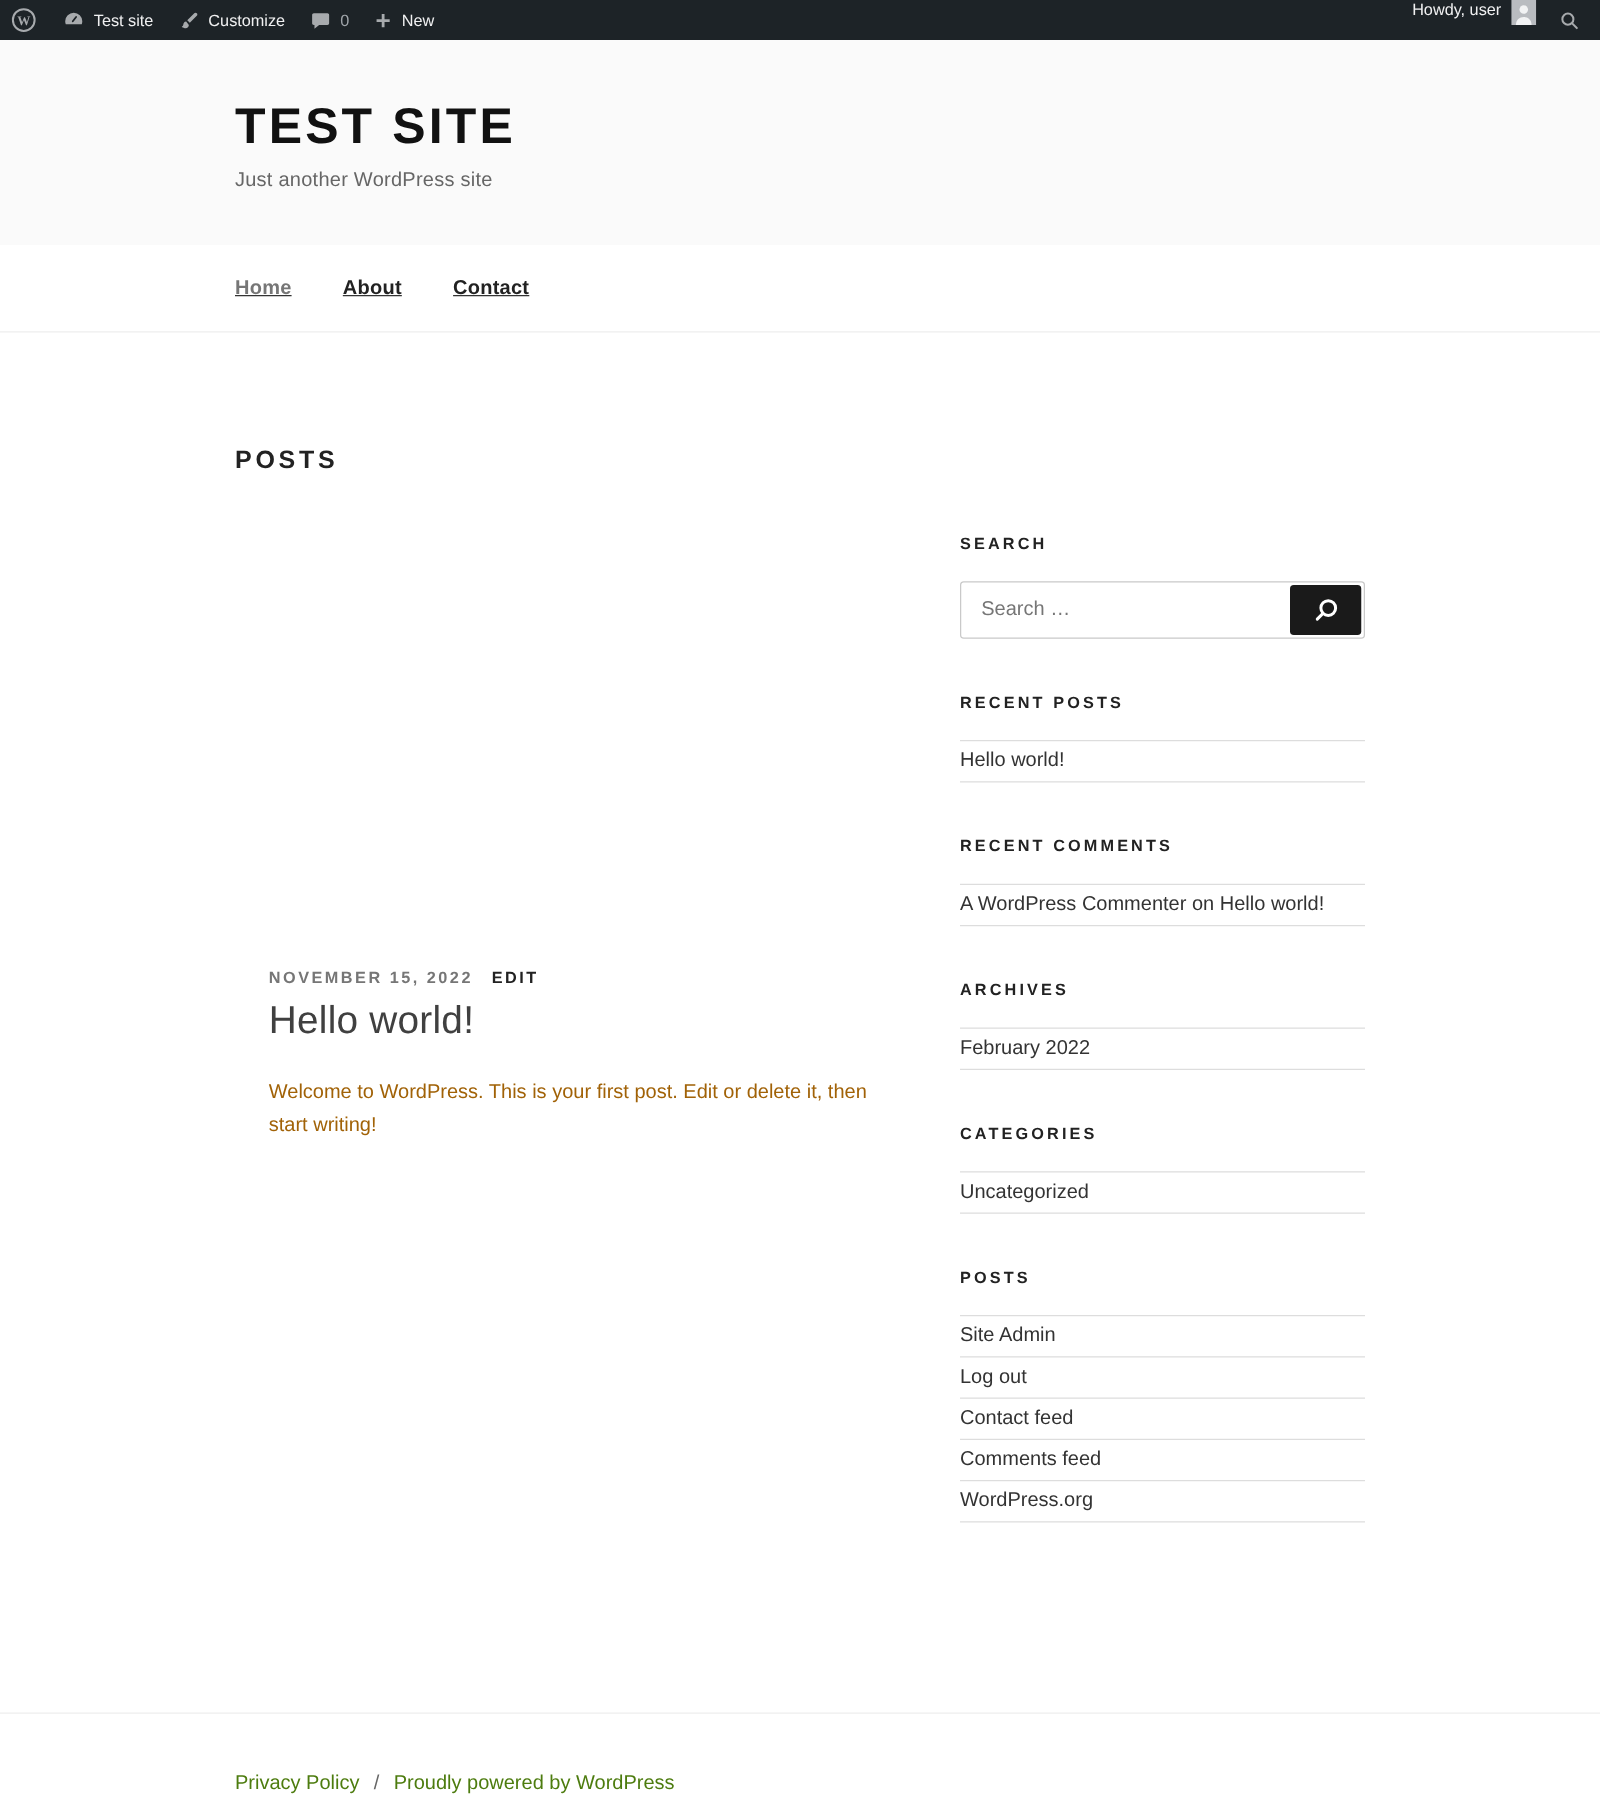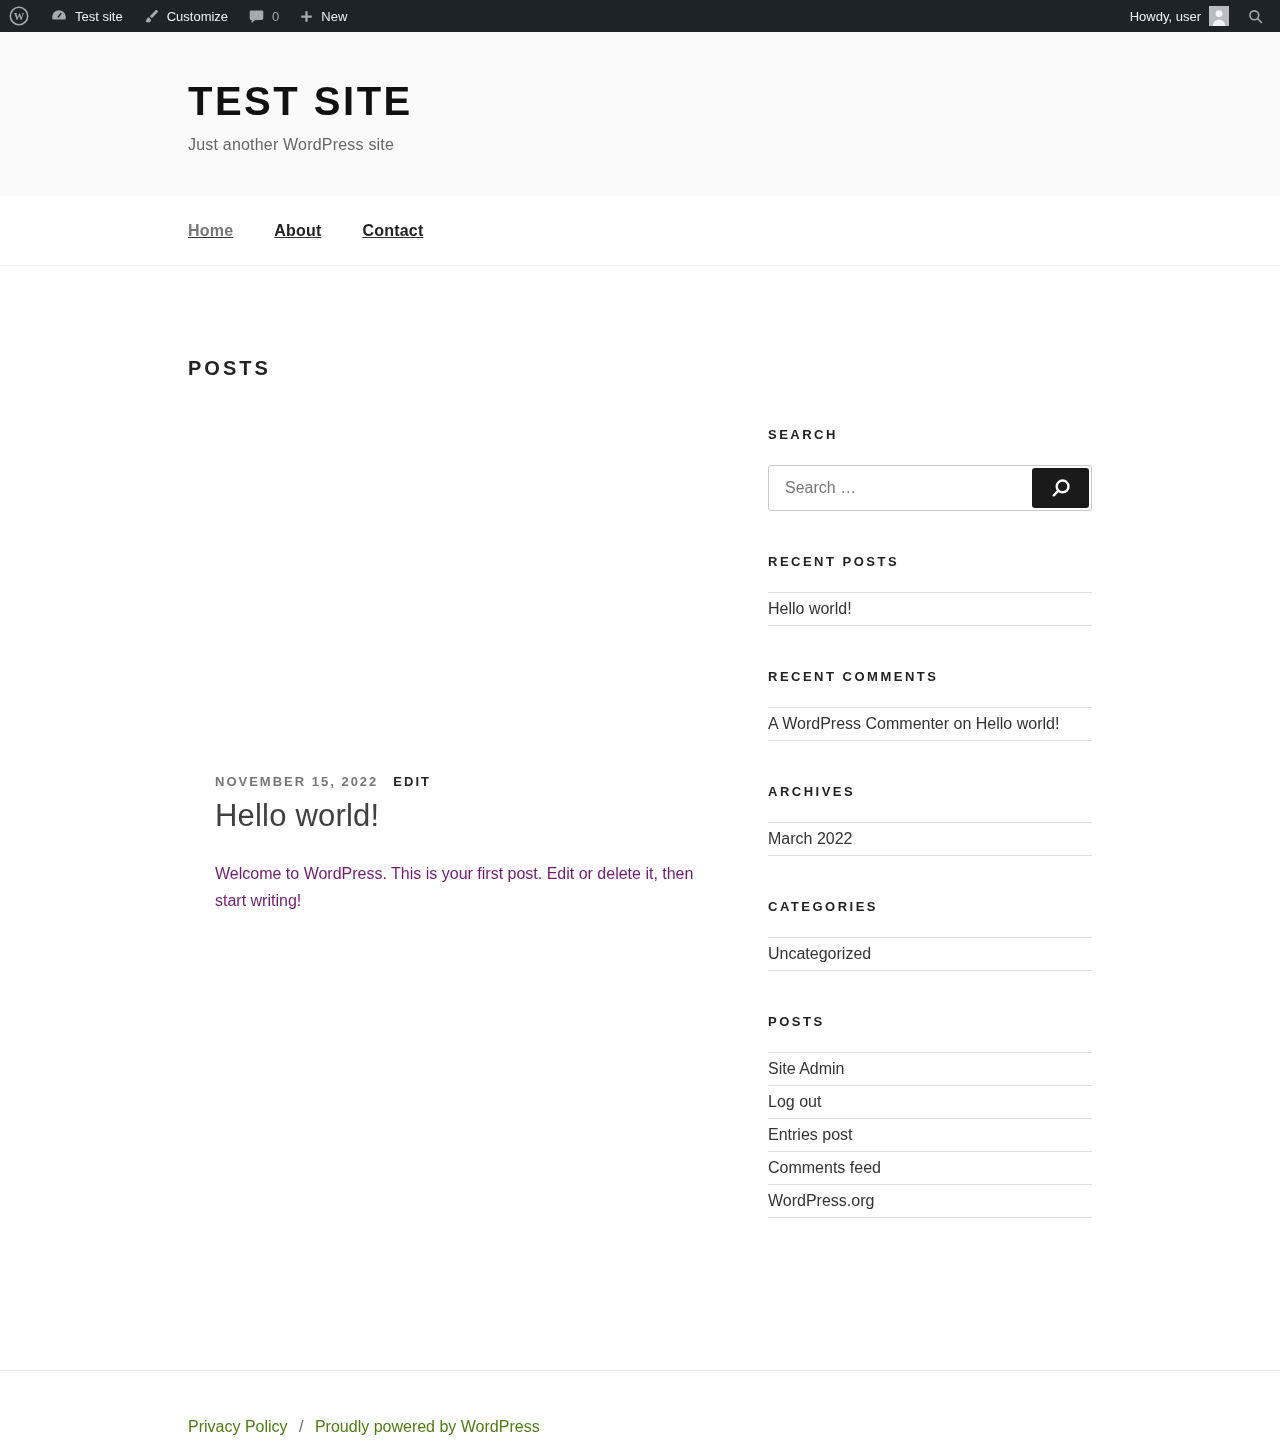--- a/index.html
+++ b/index.html
@@ -25,21 +25,21 @@
   }
   .ab-group { display: flex; align-items: center; height: 100%; }
   .ab-item {
     display: flex; align-items: center; gap: 7px;
     padding: 0 10px; height: 100%; cursor: pointer; color: #f0f0f1;
   }
   .ab-item.logo-item { padding: 0 11px 0 9px; }
   .ab-icon { color: #a7aaad; display: flex; align-items: center; }
   .ab-count { color: #a0a5aa; }
   .ab-right { padding-right: 6px; }
-  .ab-howdy { display: flex; align-items: center; gap: 8px; padding: 0 8px; height: 100%; cursor: pointer; }
+  .ab-howdy { display: flex; align-items: flex-start; gap: 8px; padding: 0 8px; height: 100%; cursor: pointer; }
   .ab-avatar { width: 20px; height: 20px; display: flex; }
   .ab-search { padding: 0 10px; height: 100%; display: flex; align-items: center; cursor: pointer; }
 
   
   .site-header { background: #fafafa; padding: 47px 0 42px; }
   .inner { width: 904px; margin: 0 auto; }
   .site-title {
     margin: 0;
     font-size: 40px;
     font-weight: 900;
@@ -64,21 +64,21 @@
 
   article.post { width: 524px; }
   .post-meta { display: flex; align-items: baseline; gap: 15px; font-size: 13px; font-weight: 700; letter-spacing: 2px; }
   .post-date { color: #767676; }
   .post-edit { color: #222; }
   .post-title-link { display: inline-block; }
   .post-title {
     margin: 9px 0 0;
     font-size: 31px; font-weight: 400; color: #404040; letter-spacing: 0.2px;
   }
-  .post-body { margin: 27px 0 0; max-width: 504px; font-size: 16px; line-height: 1.65; color: #701a75; }
+  .post-body { margin: 27px 0 0; max-width: 504px; font-size: 16px; line-height: 1.65; color: #a16207; }
 
   
   aside.sidebar { width: 324px; }
   .widget { margin-bottom: 43px; }
   .widget-title { margin: 0 0 23px; font-size: 13px; font-weight: 800; letter-spacing: 2.5px; color: #222; }
   .widget ul { list-style: none; margin: 0; padding: 0; border-top: 1px solid #ddd; }
   .widget li { border-bottom: 1px solid #ddd; padding: 7px 0; font-size: 16px; color: #333; }
   .widget li a { color: #333; }
 
   .search-form { position: relative; }
@@ -237,21 +237,21 @@
             <span>on</span>
             <a>Hello world!</a>
           </li>
         </ul>
       </div>
 
       <div class="widget">
         <h4 class="widget-title">ARCHIVES</h4>
         <ul>
           <li>
-            <a>March 2022</a>
+            <a>February 2022</a>
           </li>
         </ul>
       </div>
 
       <div class="widget">
         <h4 class="widget-title">CATEGORIES</h4>
         <ul>
           <li>
             <a>Uncategorized</a>
           </li>
@@ -261,21 +261,21 @@
       <div class="widget">
         <h4 class="widget-title">POSTS</h4>
         <ul>
           <li>
             <a>Site Admin</a>
           </li>
           <li>
             <a>Log out</a>
           </li>
           <li>
-            <a>Entries post</a>
+            <a>Contact feed</a>
           </li>
           <li>
             <a>Comments feed</a>
           </li>
           <li>
             <a>WordPress.org</a>
           </li>
         </ul>
       </div>
 

